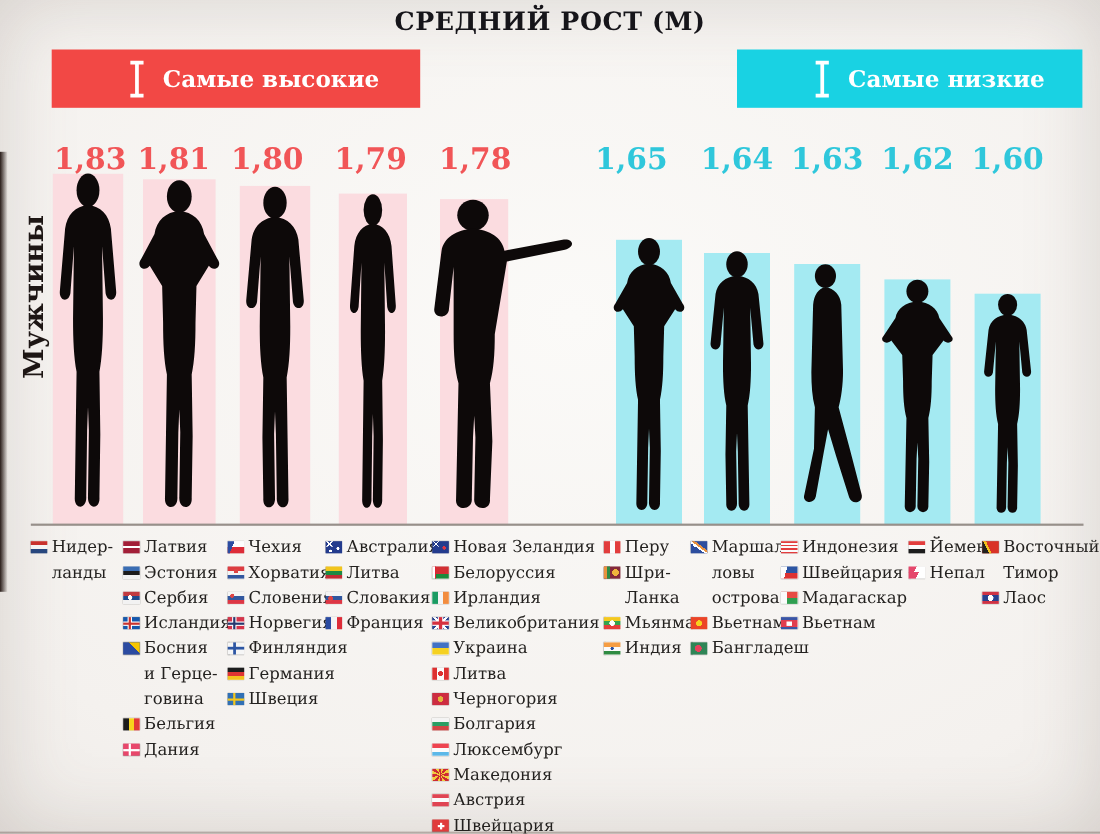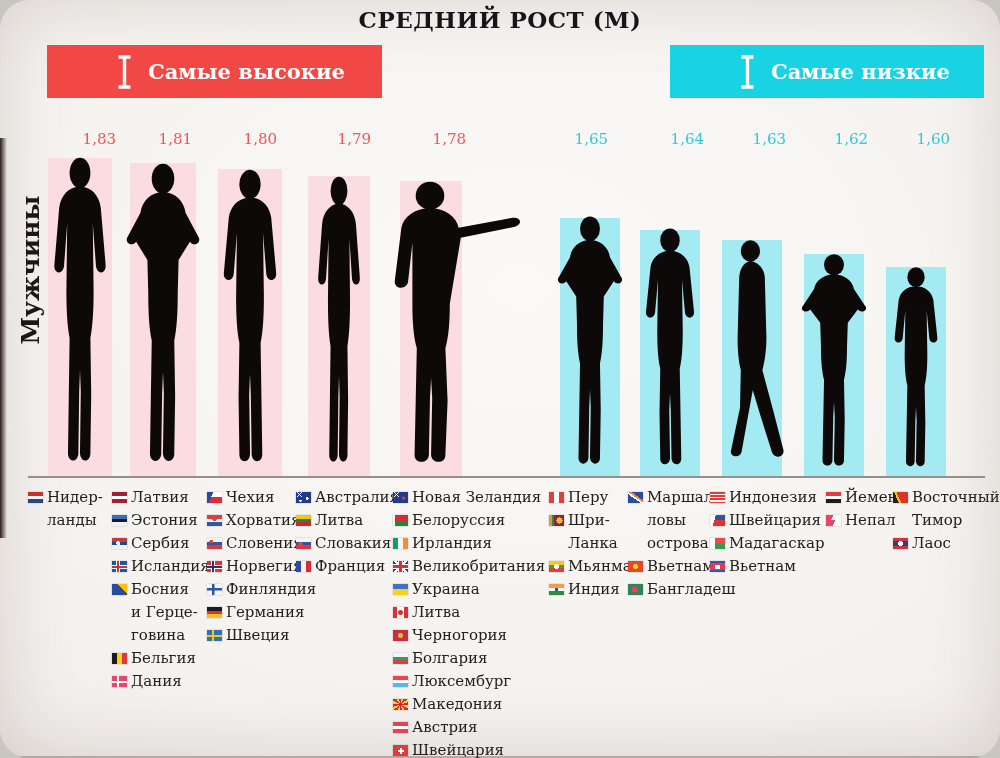--- a/index.html
+++ b/index.html
@@ -1,36 +1,36 @@
 <!DOCTYPE html>
 <html><head>
 <meta charset="utf-8">
 <style>
   html,body{margin:0;padding:0;}
   body{font-family:"DejaVu Serif", serif; background:#c9c5c1;}
   #stage{position:relative;width:1000px;height:758px;overflow:hidden;
     background:radial-gradient(130% 125% at 52% 38%, #fbfaf8 0%, #f4f1ee 50%, #eae6e2 80%, #dcd8d4 100%);
-    box-shadow:inset 0 0 70px rgba(110,95,85,.22);border-radius:29px;}
+    box-shadow:inset 0 0 70px rgba(110,95,85,.22);}
   .edge-left{position:absolute;left:0;top:138px;width:7px;height:400px;
     background:linear-gradient(90deg,rgba(25,12,8,.92),rgba(25,12,8,0));}
   .edge-bottom{position:absolute;left:0;bottom:0;width:100%;height:2px;background:rgba(90,70,60,.35);}
 
   .title{position:absolute;left:0;right:0;top:6px;text-align:center;
     font-size:23px;font-weight:bold;color:#16151a;letter-spacing:.5px;}
 
   .badge{position:absolute;top:45px;height:53px;display:flex;align-items:center;color:#fff;
     font-weight:bold;font-size:21px;padding-left:48px;}
   .badge .ruler{margin:0 13px 0 19px;display:block;}
   .badge-tall{left:47px;width:287px;background:#f24845;}
   .badge-short{left:670px;width:266px;background:#19d2e3;}
 
   .side-label{position:absolute;left:-46px;top:252px;width:160px;height:36px;
     transform:rotate(-90deg);text-align:center;font-size:25px;font-weight:bold;color:#1d1614;}
 
-  .num{position:absolute;top:130px;width:68px;text-align:right;font-size:15px;font-weight:normal;}
+  .num{position:absolute;top:130px;width:68px;text-align:center;font-size:27px;font-weight:bold;}
   .num-red{color:#f15557;}
   .num-cyan{color:#2fc7db;}
 
   .band{position:absolute;}
   .band-pink{background:#fbdce0;}
   .band-cyan{background:#a4eaf2;}
 
   .fig{position:absolute;fill:#0d0909;}
   .flip{transform:scaleX(-1);}
 

